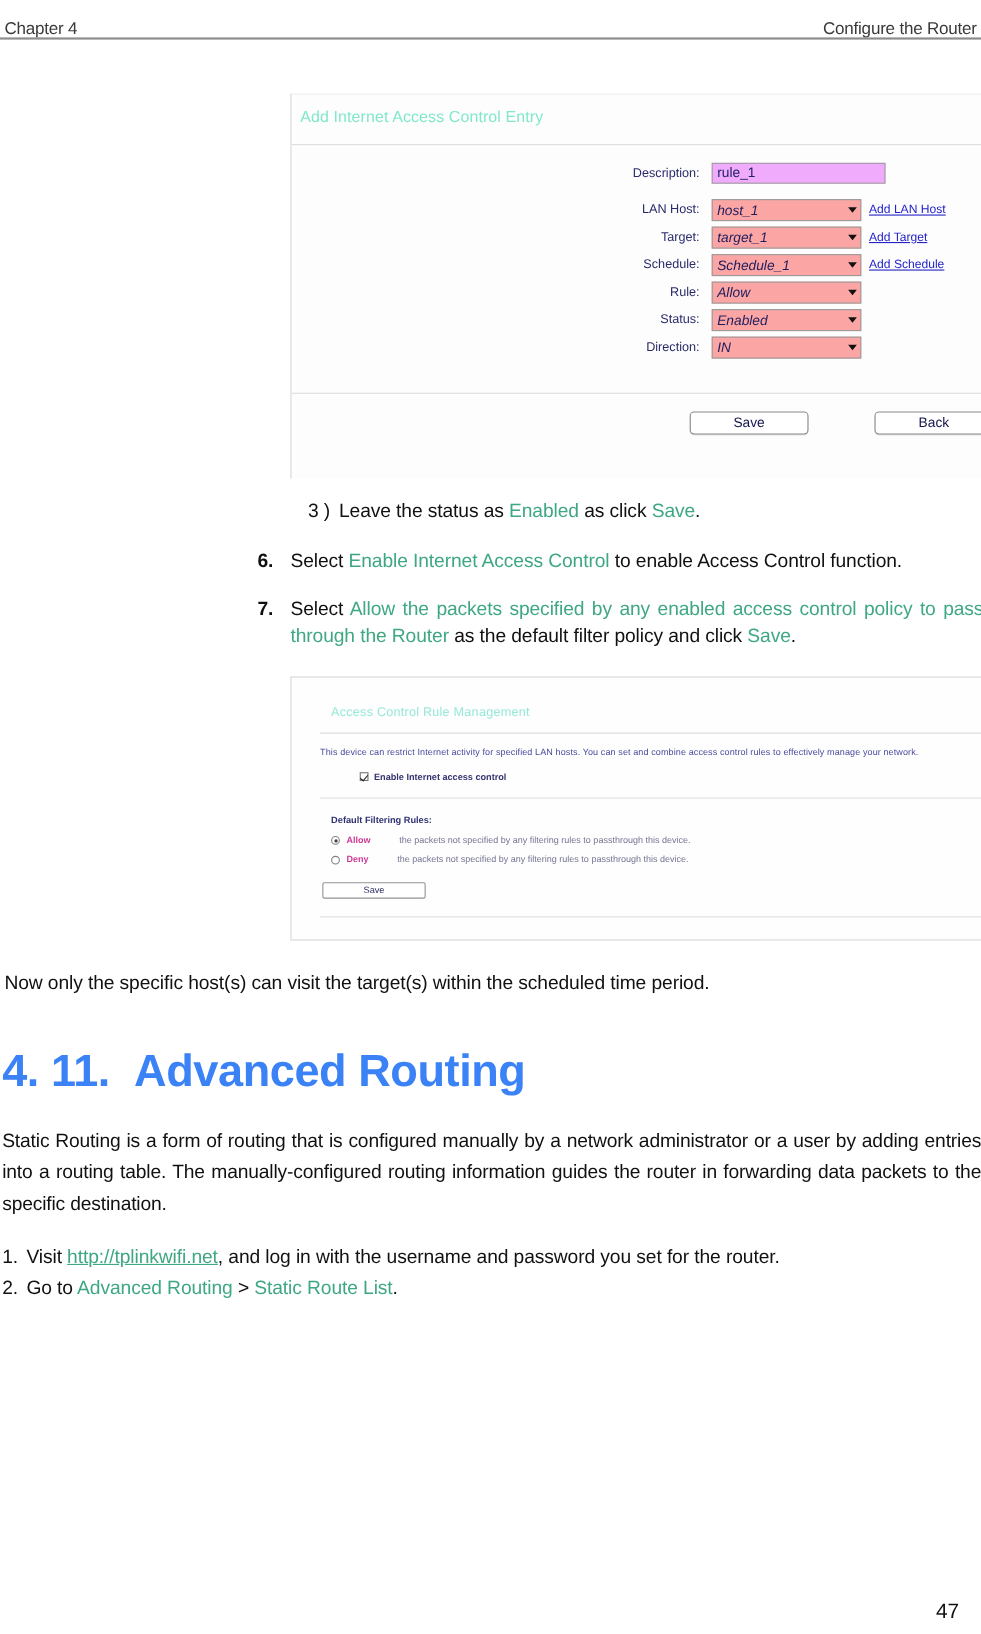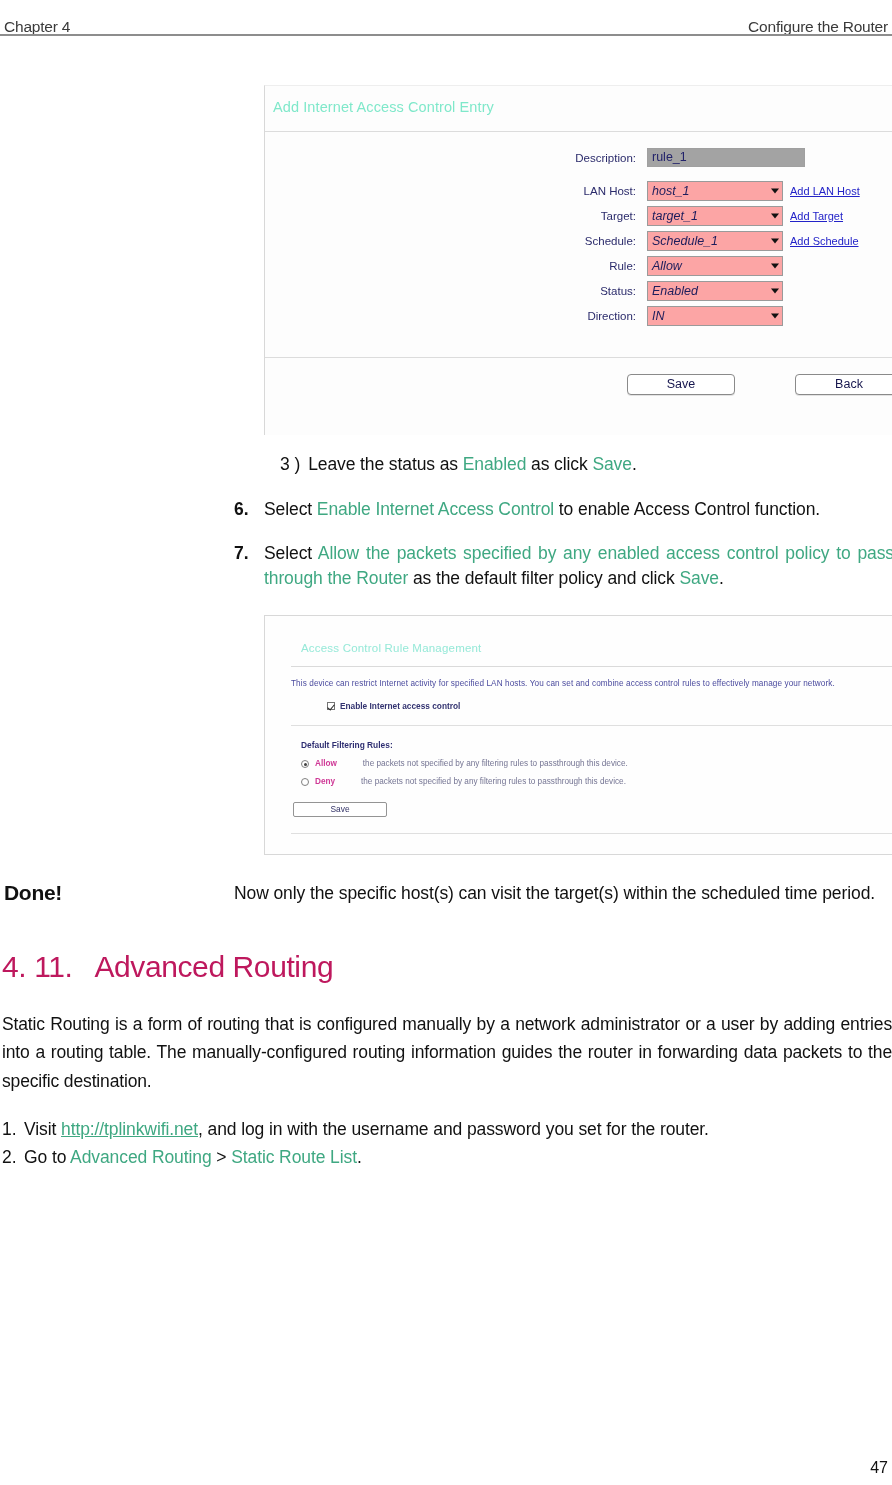--- a/index.html
+++ b/index.html
@@ -69,21 +69,21 @@
     text-align: right;
     padding-right: 11px;
     font-size: 11.5px;
     color: #2b2b6b;
     white-space: nowrap;
   }
   .txt-input {
     width: 158px;
     height: 19px;
     border: 1px solid #a0a0a0;
-    background: #a3a3a3;
+    background: #f0abfc;
     font-size: 12.5px;
     color: #22226a;
     padding: 0 4px;
     line-height: 17px;
     font-family: "Liberation Sans", sans-serif;
   }
   .select-box {
     width: 136px;
     height: 20px;
     border: 1px solid #9a9a9a;
@@ -290,23 +290,23 @@
     font-size: 17.5px;
     line-height: 1.42;
     color: #111111;
     text-align: justify;
     letter-spacing: -0.1px;
   }
 
   
   h2.sec-head {
     margin: 44px 0 0 0;
-    font-size: 30px;
-    font-weight: normal;
-    color: #be185d;
+    font-size: 41px;
+    font-weight: bold;
+    color: #3b82f6;
     letter-spacing: -0.4px;
   }
   h2.sec-head .numpart { margin-right: 22px; }
 
   .body-para {
     margin: 26px 0 0 0;
     width: 890px;
     font-size: 17.5px;
     line-height: 1.62;
     color: #111111;
@@ -332,23 +332,23 @@
     margin-bottom: 3px;
     letter-spacing: -0.1px;
   }
   .num-item .n { width: 22px; flex: 0 0 22px; }
   .num-item .t { flex: 1; }
   .link-u { color: #3fa882; text-decoration: underline; }
 
   
   .page-num {
     position: absolute;
-    right: 4px;
+    right: 20px;
     bottom: 8px;
-    font-size: 16px;
+    font-size: 19px;
     color: #111111;
   }
 </style>
 </head>
 <body>
 
 <div class="page-header">
   <span>Chapter 4</span>
   <span>Configure the Router</span>
 </div>
@@ -456,21 +456,20 @@
     <div class="blur-radio">
       <span class="rad"></span>
       <span class="rtext-strong">Deny</span>
       <span class="rtext-norm">the packets not specified by any filtering rules to passthrough this device.</span>
     </div>
     <div class="blur-btn">Save</div>
     <div class="blur-foot"></div>
   </div>
 
   <div class="done-block">
-    <div class="done-label">Done!</div>
     <div class="done-text">Now only the specific host(s) can visit the target(s) within the scheduled time period.</div>
   </div>
 
   <h2 class="sec-head">
     <span class="numpart">4. 11.</span><span>Advanced Routing</span>
   </h2>
 
   <p class="body-para">Static Routing is a form of routing that is configured manually by a network administrator or a user by adding entries into a routing table. The manually-configured routing information guides the router in forwarding data packets to the specific destination.</p>
 
 

